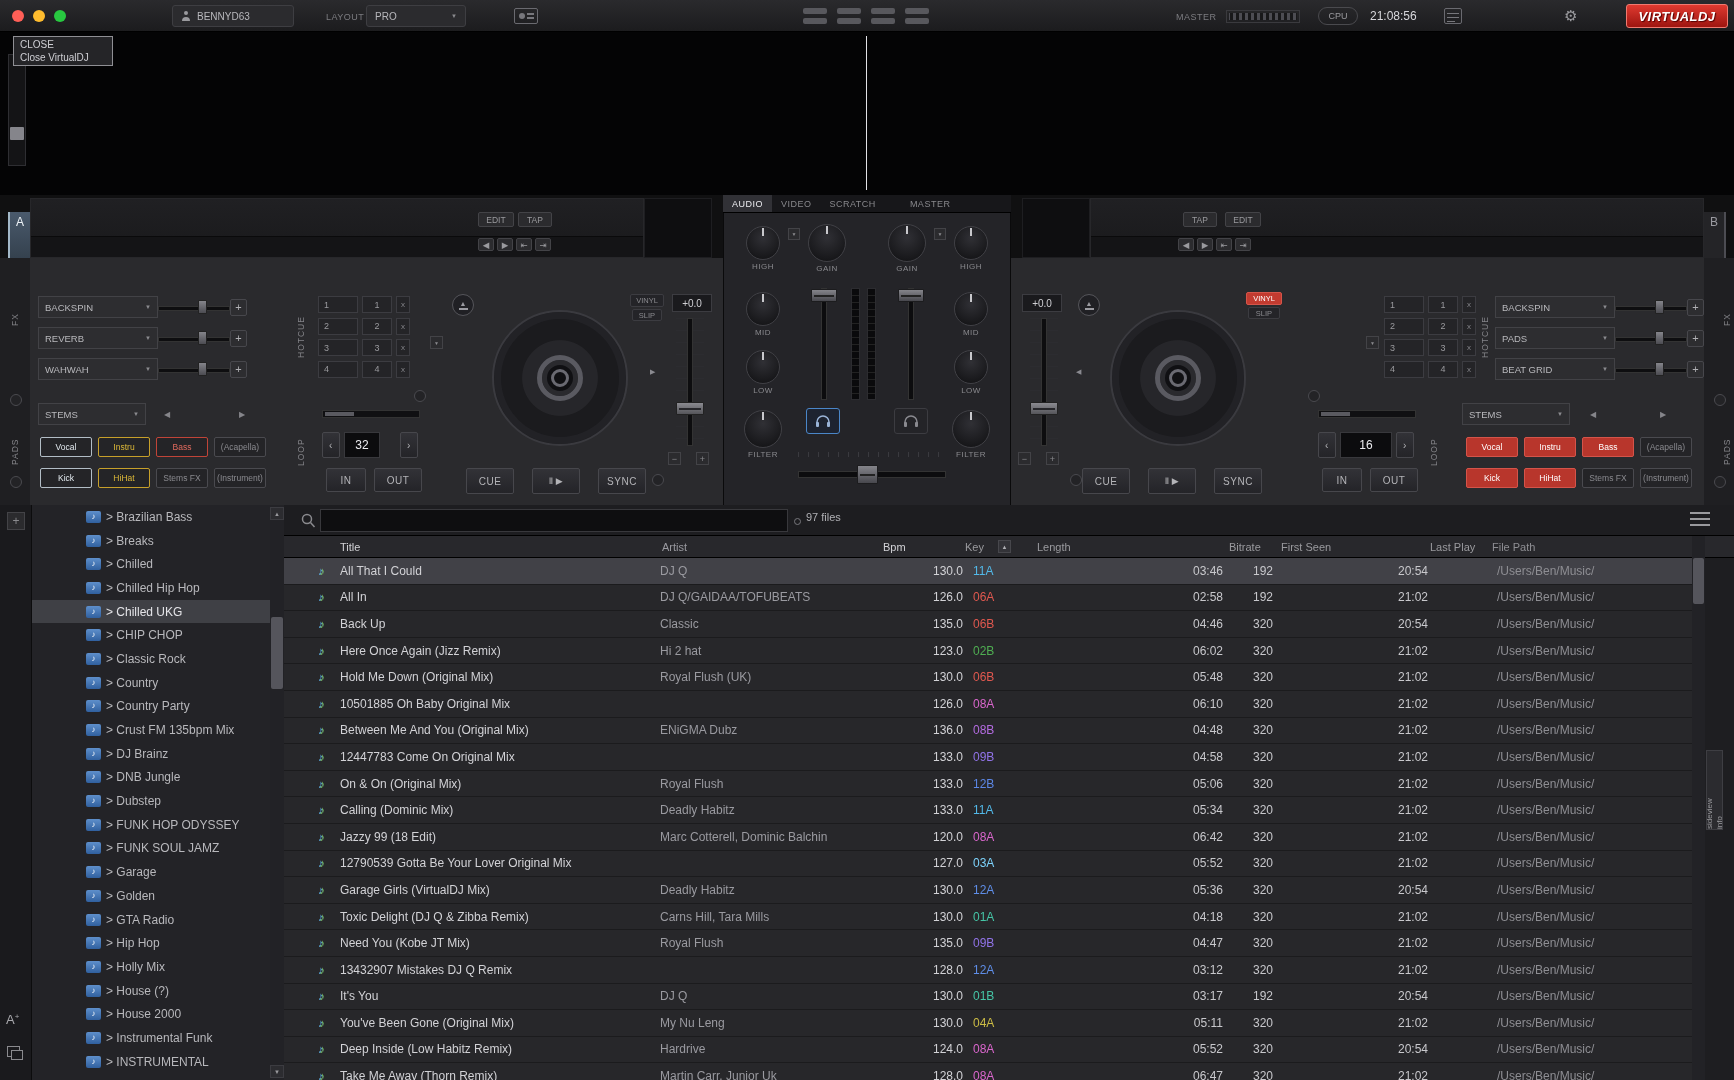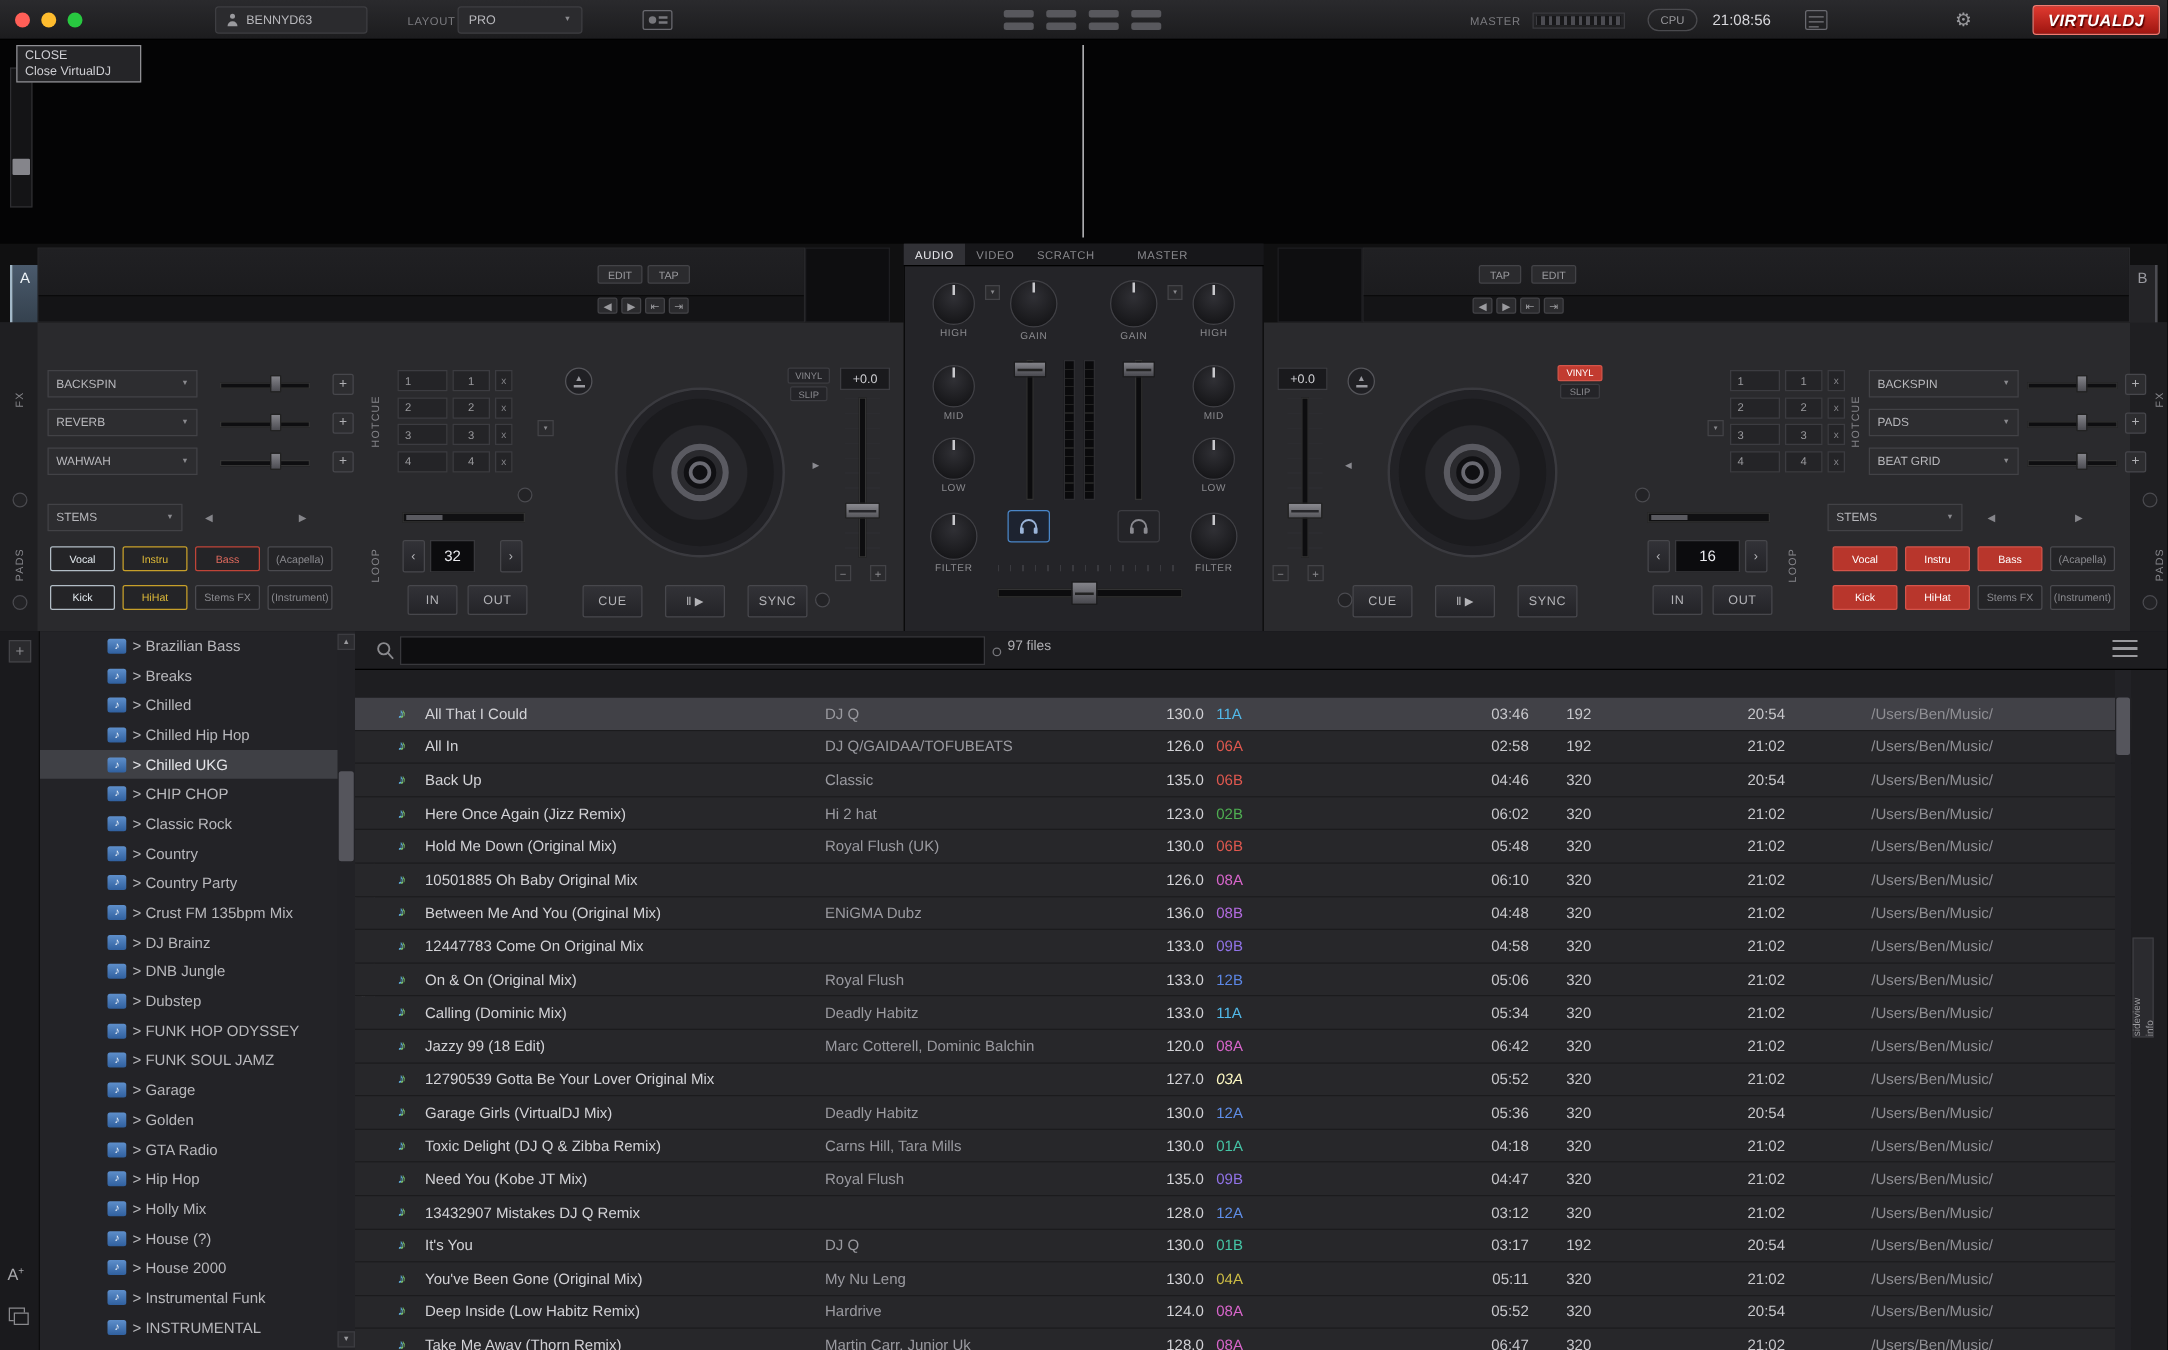--- a/index.html
+++ b/index.html
@@ -40,21 +40,21 @@
 .badge-a{background:linear-gradient(#4a5a6c,#303c48);border-left:2px solid #a2b8c8;color:#eef3f7}
 .badge-b{background:#242427;border-right:2px solid #4c4c52;color:#9a9aa0}
 .sbtn{position:absolute;background:#2b2b2e;border:1px solid #434347;border-radius:2px;color:#9a9a9e;font-size:8.5px;display:flex;align-items:center;justify-content:center}
 
 .deckbg{position:absolute;background:#2a2a2d}
 .rail{position:absolute;background:#1f1f22}
 .vlabel{position:absolute;writing-mode:vertical-rl;transform:rotate(180deg);font-size:8.5px;color:#85858a;letter-spacing:1px;display:flex;align-items:center;justify-content:center}
 .circle-s{position:absolute;width:12px;height:12px;border-radius:50%;border:1px solid #4a4a4f;background:#232326}
 
 .fxcol{position:absolute;display:flex;flex-direction:column;gap:9px}
-.fx-row{display:flex;justify-content:space-between;height:22px}
+.fx-row{display:flex;height:22px}
 .fx-select{width:120px;height:22px;background:#2d2d30;border:1px solid #424246;display:flex;align-items:center;justify-content:space-between;padding:0 6px;font-size:9.5px;color:#b8b8bc}
 .fx-select .dd{font-size:6px;color:#8a8a8e}
 .fx-slider{width:72px;height:14px;position:relative;align-self:center}
 .fx-slider::before{content:"";position:absolute;left:0;right:0;top:6px;height:3px;background:#0e0e10;border:1px solid #333}
 .fx-slider i{position:absolute;left:55%;top:0;width:9px;height:14px;background:linear-gradient(#84848a,#4c4c52);border:1px solid #222;border-radius:1px}
 .fx-plus{width:17px;height:17px;align-self:center;background:#2d2d30;border:1px solid #47474c;color:#b0b0b4;font-size:11px;display:flex;align-items:center;justify-content:center;border-radius:2px}
 
 .padgrid{position:absolute;display:grid;grid-template-columns:repeat(4,52px);grid-auto-rows:20px;gap:11px 6px}
 .pad{border:1px solid #555;border-radius:2px;background:#242427;font-size:8.5px;display:flex;align-items:center;justify-content:center;color:#999}
 .pad-white{border-color:#b2bdc6;color:#e2e9ee}
@@ -697,20 +697,35 @@
   <div class="searchrow" style="left:284px;top:505px;width:1450px;height:31px"></div>
   <svg class="abs" style="left:300px;top:512px" width="16" height="17">
       <circle cx="7" cy="7" r="4.5" fill="none" stroke="#8a8a8e" stroke-width="1.5"></circle>
       <line x1="10.5" y1="10.5" x2="14.5" y2="15" stroke="#8a8a8e" stroke-width="1.5"></line>
     </svg>
   <input class="searchinput" style="left: 320px; top: 509px; width: 468px; height: 23px;" value="">
   <span class="countdot" style="left:794px;top:518px"></span>
   <span class="filecount" style="left:806px;top:511px">97 files</span>
   <div class="listicon" style="left:1690px;top:512px;width:20px;height:14px"></div>
 
+  <div class="thead" style="left:284px;top:536px;width:1450px;height:22px">
+    <span class="c-ico"></span>
+    <span class="c-title hcell">Title</span>
+    <span class="c-artist hcell">Artist</span>
+    <span class="c-bpm hcell" style="text-align:left;padding-left:8px">Bpm</span>
+    <span class="c-key hcell" style="display:flex;align-items:center">
+        <span>Key</span>
+        <span class="sortbtn">▲</span>
+      </span>
+    <span class="c-len hcell" style="text-align:left;padding-left:4px">Length</span>
+    <span class="c-bit hcell" style="text-align:left;padding-left:6px">Bitrate</span>
+    <span class="c-fs hcell" style="text-align:left;padding-left:8px">First Seen</span>
+    <span class="c-lp hcell">Last Play</span>
+    <span class="c-path hcell">File Path</span>
+  </div>
 
   <div class="trows" style="left:284px;top:558px;width:1421px;height:522px">
 
   <div class="trow hl">
       <span class="c-ico">
           <span class="n1">♪</span>
           <span class="n2">♪</span>
         </span>
       <span class="c-title">All That I Could</span>
       <span class="c-artist">DJ Q</span>
@@ -873,21 +888,21 @@
       <span class="c-path">/Users/Ben/Music/</span>
     </div>
       <div class="trow">
       <span class="c-ico">
           <span class="n1">♪</span>
           <span class="n2">♪</span>
         </span>
       <span class="c-title">12790539 Gotta Be Your Lover Original Mix</span>
       <span class="c-artist"></span>
       <span class="c-bpm">127.0</span>
-      <span class="c-key" style="color: #fef9c3; font-style: italic;">03A</span>
+      <span class="c-key" style="color: #7dd3fc;">03A</span>
       <span class="c-len">05:52</span>
       <span class="c-bit">320</span>
       <span class="c-fs">21:02</span>
       <span class="c-lp"></span>
       <span class="c-path">/Users/Ben/Music/</span>
     </div>
       <div class="trow">
       <span class="c-ico">
           <span class="n1">♪</span>
           <span class="n2">♪</span>

